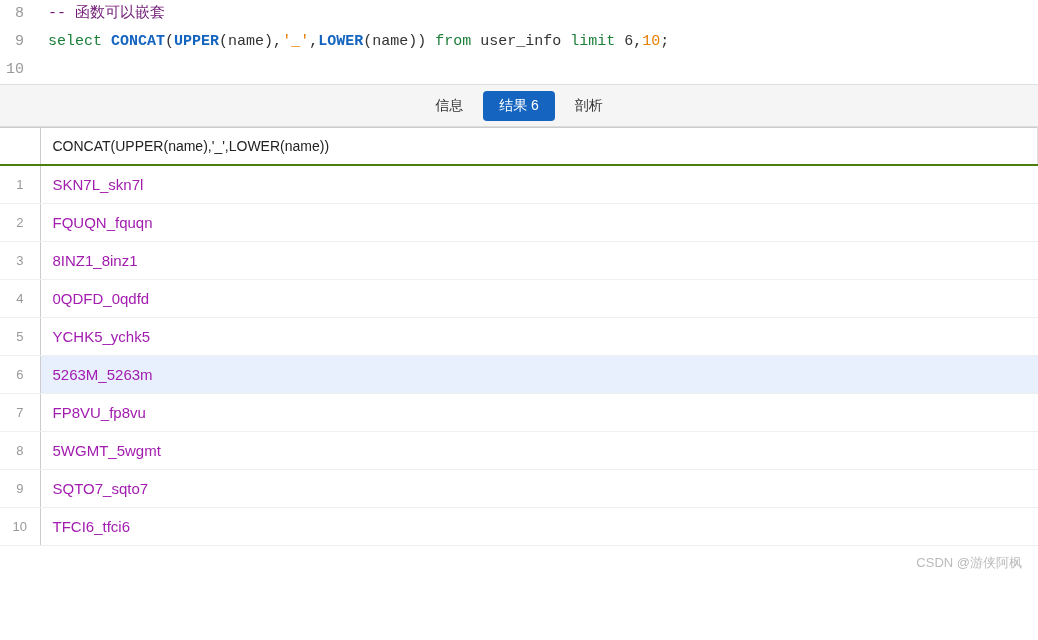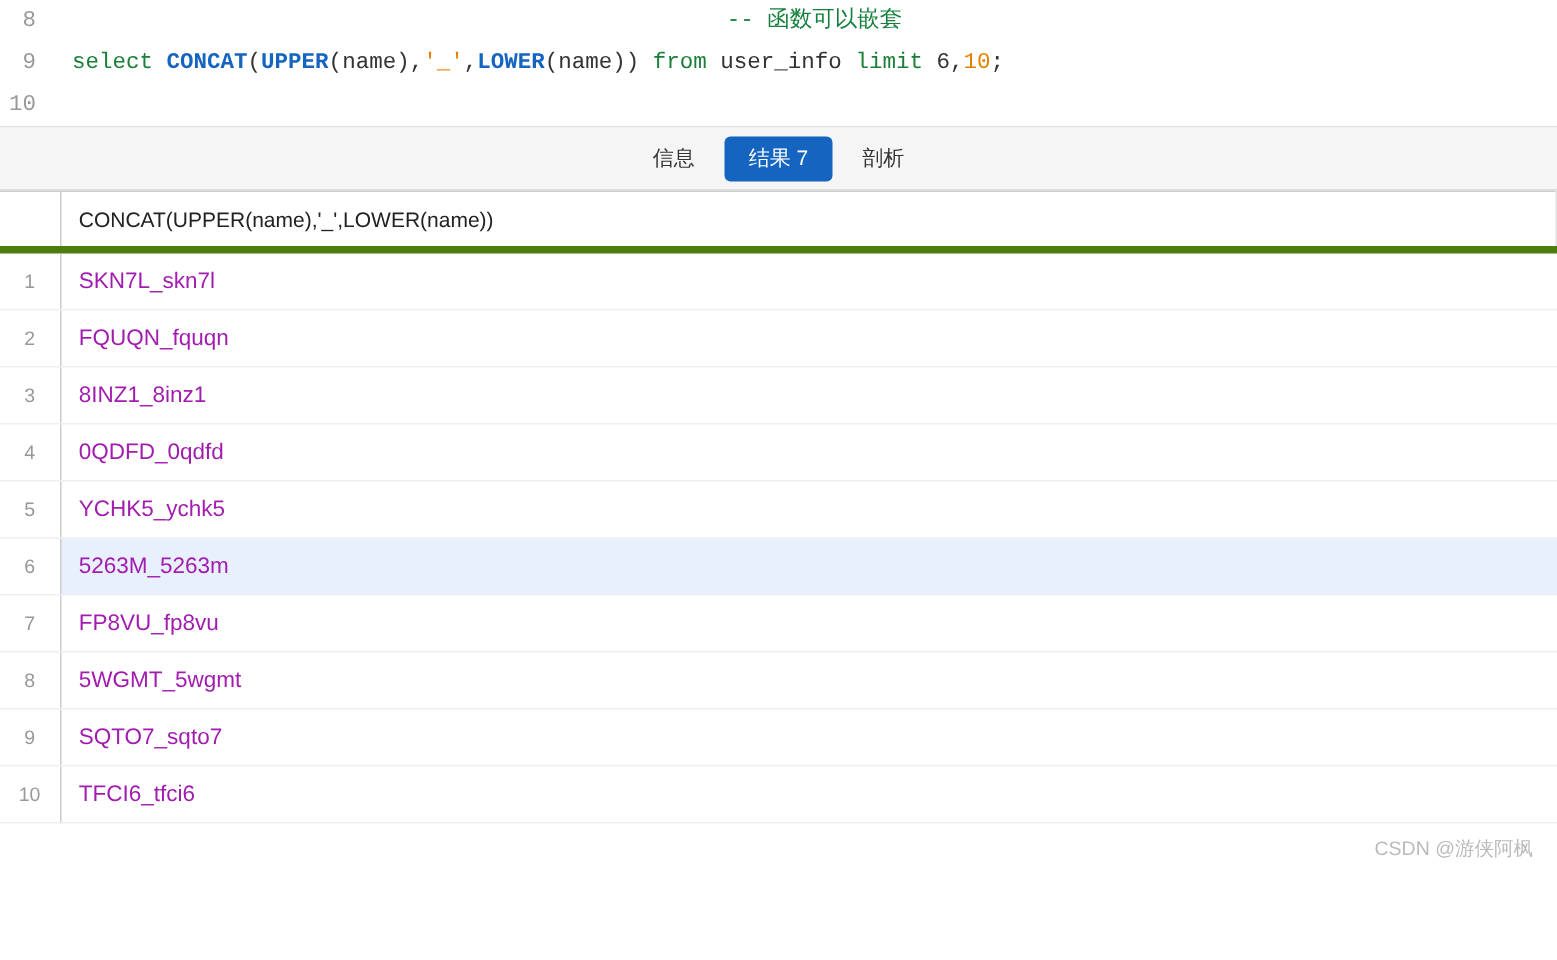--- a/index.html
+++ b/index.html
@@ -43,21 +43,21 @@
       flex: 1;
       padding-left: 8px;
       white-space: pre;
       color: #333;
     }
 
     
     .kw-green { color: #1a7f37; font-weight: normal; }
     .kw-blue { color: #1565c0; font-weight: bold; }
     .str-orange { color: #e67e00; }
-    .comment { color: #15803d; text-align: center; }
+    .comment { color: #701a75; }
 
     
     .toolbar {
       background: #f5f5f5;
       border-bottom: 1px solid #ddd;
       display: flex;
       align-items: center;
       justify-content: center;
       padding: 0 12px;
       height: 42px;
@@ -85,21 +85,21 @@
     }
 
     .results-table {
       width: 100%;
       border-collapse: collapse;
       font-size: 14px;
       font-family: -apple-system, BlinkMacSystemFont, 'Segoe UI', sans-serif;
     }
 
     .results-table thead tr {
-      border-bottom: 5px solid #4d7c0f;
+      border-bottom: 2px solid #4d7c0f;
       border-top: 1px solid #ccc;
       background: #fff;
     }
 
     .results-table th {
       text-align: left;
       padding: 10px 12px;
       font-weight: 500;
       color: #222;
       font-size: 14px;
@@ -162,21 +162,21 @@
 
   <div class="code-line">
     <span class="line-number">10</span>
     <span class="line-content">&nbsp;</span>
   </div>
 
 </div>
 
 <div class="toolbar">
   <button class="tab-btn">信息</button>
-  <button class="tab-btn active">结果 7</button>
+  <button class="tab-btn active">结果 6</button>
   <button class="tab-btn">剖析</button>
 </div>
 
 <div class="results-area">
   <table class="results-table">
     <thead>
       <tr>
         <th></th>
         <th>CONCAT(UPPER(name),'_',LOWER(name))</th>
       </tr>

